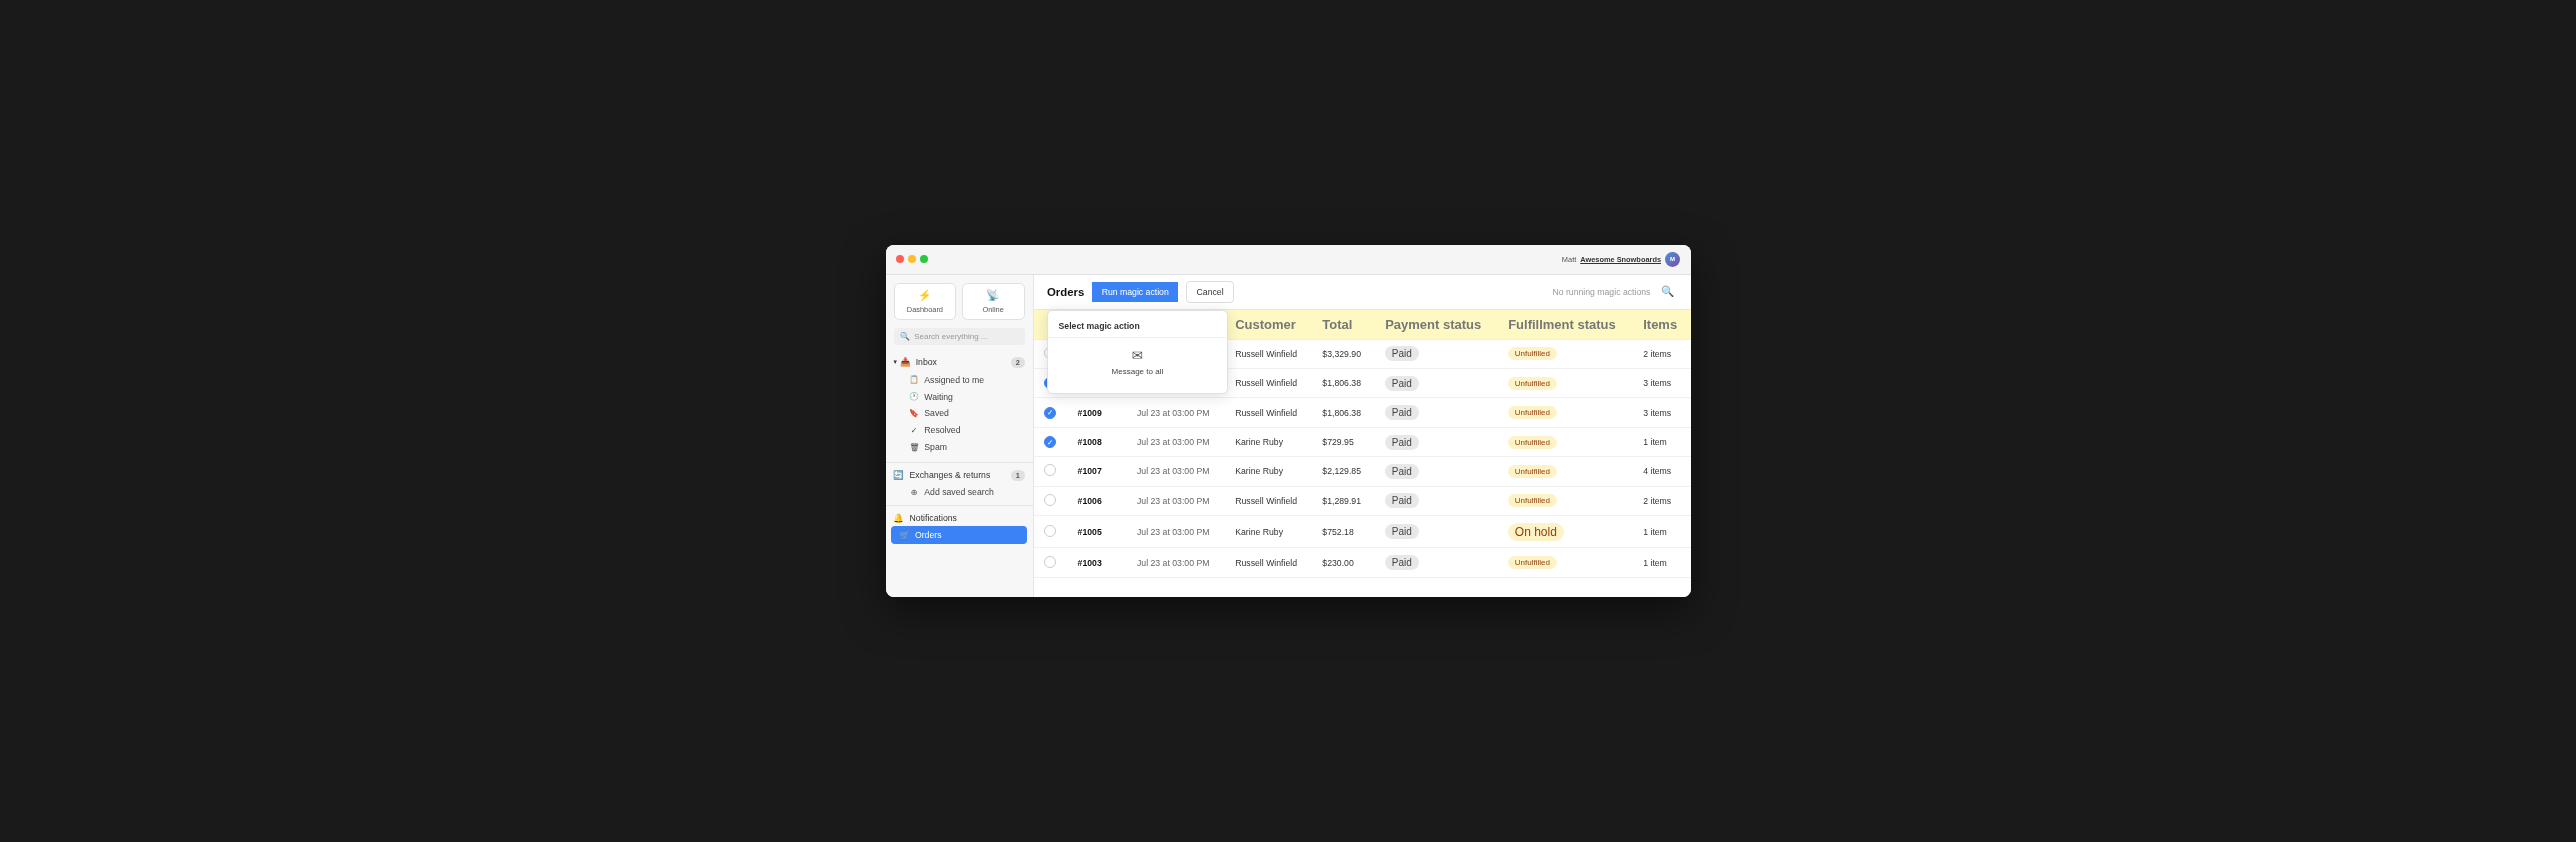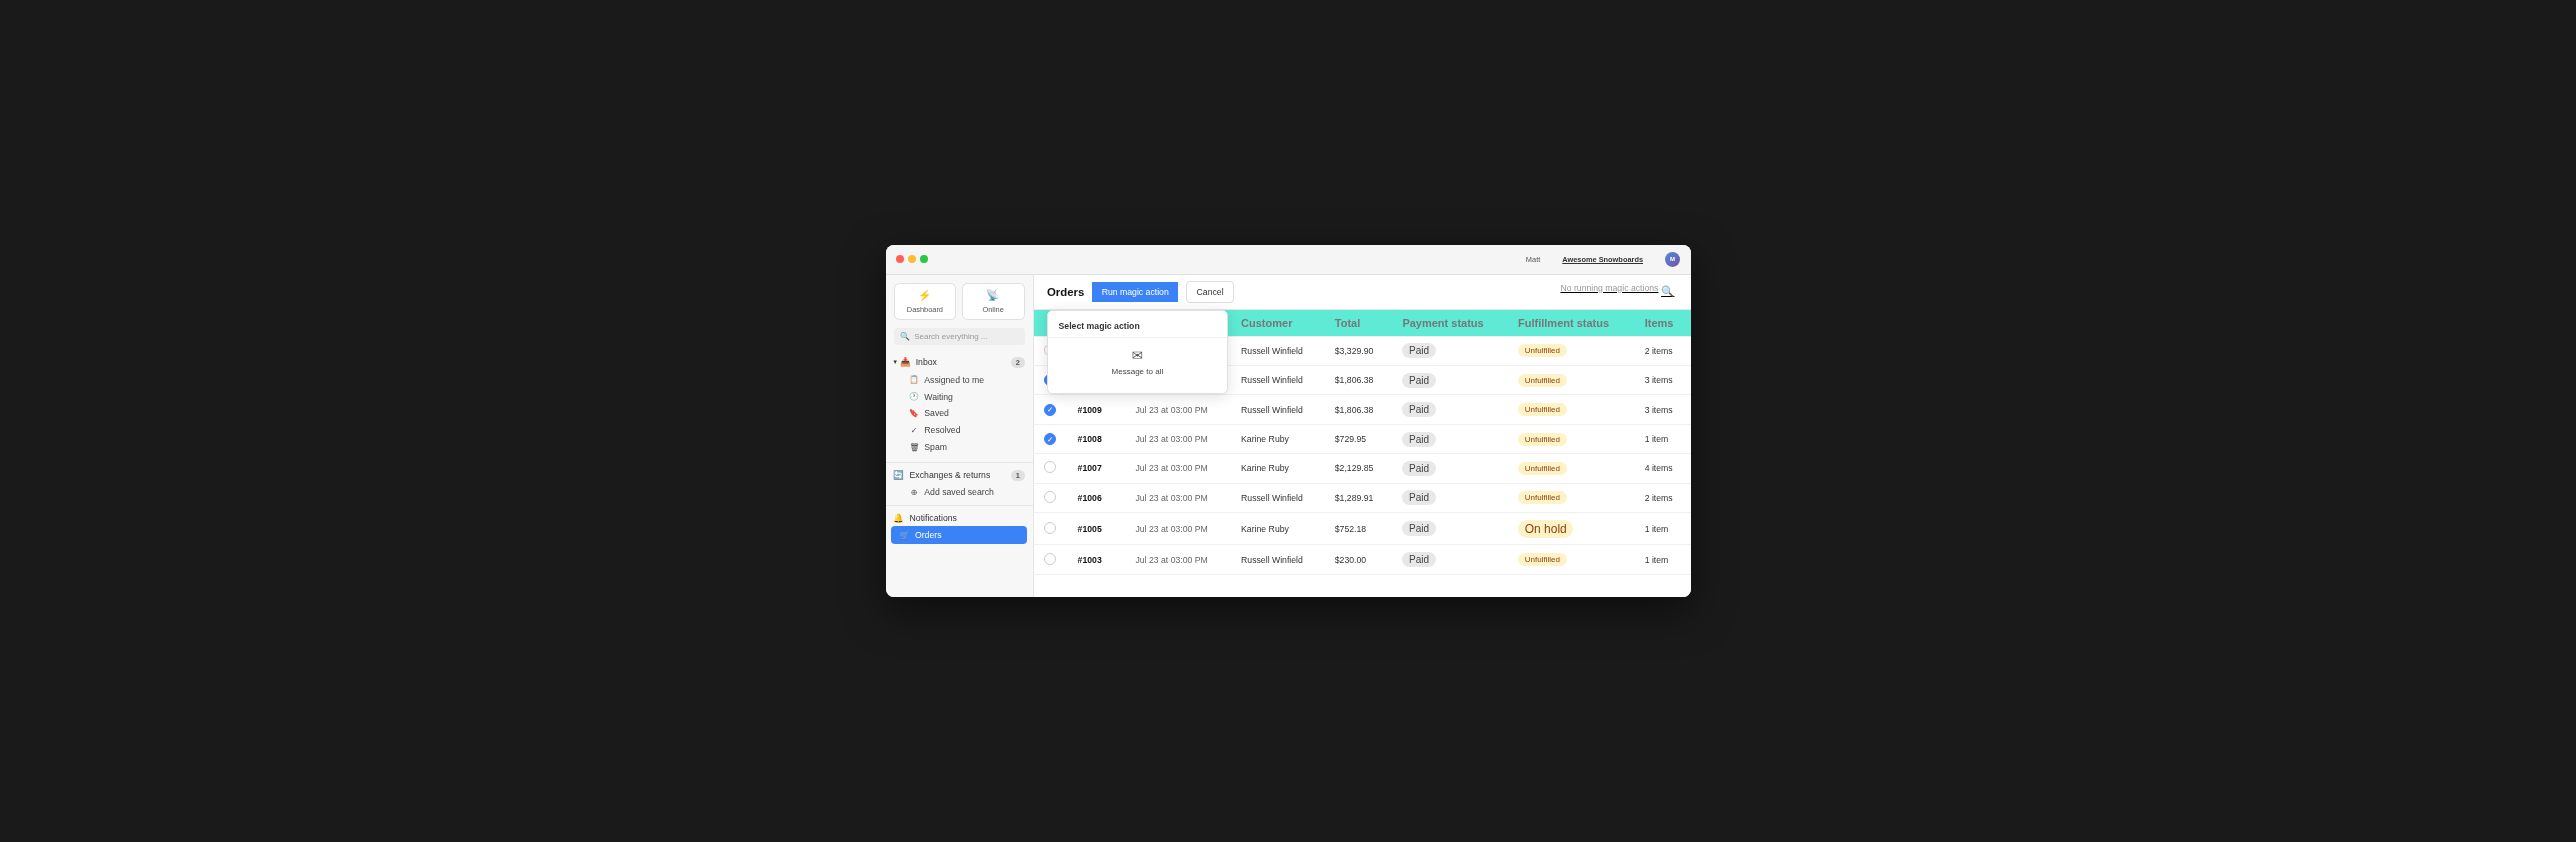--- a/index.html
+++ b/index.html
@@ -40,21 +40,21 @@
       border-radius: 50%;
       display: inline-block;
     }
     .tl-red { background: #ff5f57; }
     .tl-yellow { background: #febc2e; }
     .tl-green { background: #28c840; }
     .titlebar-user {
       margin-left: auto;
       display: flex;
       align-items: center;
-      gap: 22px;
+      gap: 4px;
       font-size: 7.4px;
       color: #555;
       text-align: right;
     }
     .avatar {
       width: 14.8px;
       height: 14.8px;
       border-radius: 50%;
       background: linear-gradient(135deg, #4a90d9, #7b4fa6);
       display: flex;
@@ -225,22 +225,22 @@
       color: #333;
       border: 0.7px solid #ddd;
       border-radius: 4px;
       padding: 4.7px 9.4px;
       font-size: 8.7px;
       cursor: pointer;
     }
     .header-right {
       margin-left: auto;
       display: flex;
-      align-items: flex-start;
-      text-decoration: underline;
+      align-items: center;
+      gap: 8px;
     }
     .no-actions-text {
       font-size: 8.7px;
       color: #999;
     }
     .search-icon-btn {
       background: none;
       border: none;
       cursor: pointer;
       color: #666;
@@ -287,26 +287,26 @@
     .orders-table {
       flex: 1;
       overflow-y: auto;
     }
     table {
       width: 100%;
       border-collapse: collapse;
     }
     thead th {
       padding: 6.7px 10.7px;
-      font-size: 11px;
+      font-size: 13px;
       font-weight: 600;
       color: #777;
       text-align: left;
       border-bottom: 0.7px solid #eee;
-      background: #5eead4;
+      background: #fef9c3;
       white-space: nowrap;
     }
     tbody tr {
       border-bottom: 0.7px solid #f0f0f0;
     }
     tbody td {
       padding: 6.7px 10.7px;
       font-size: 8.7px;
       color: #333;
       vertical-align: middle;

